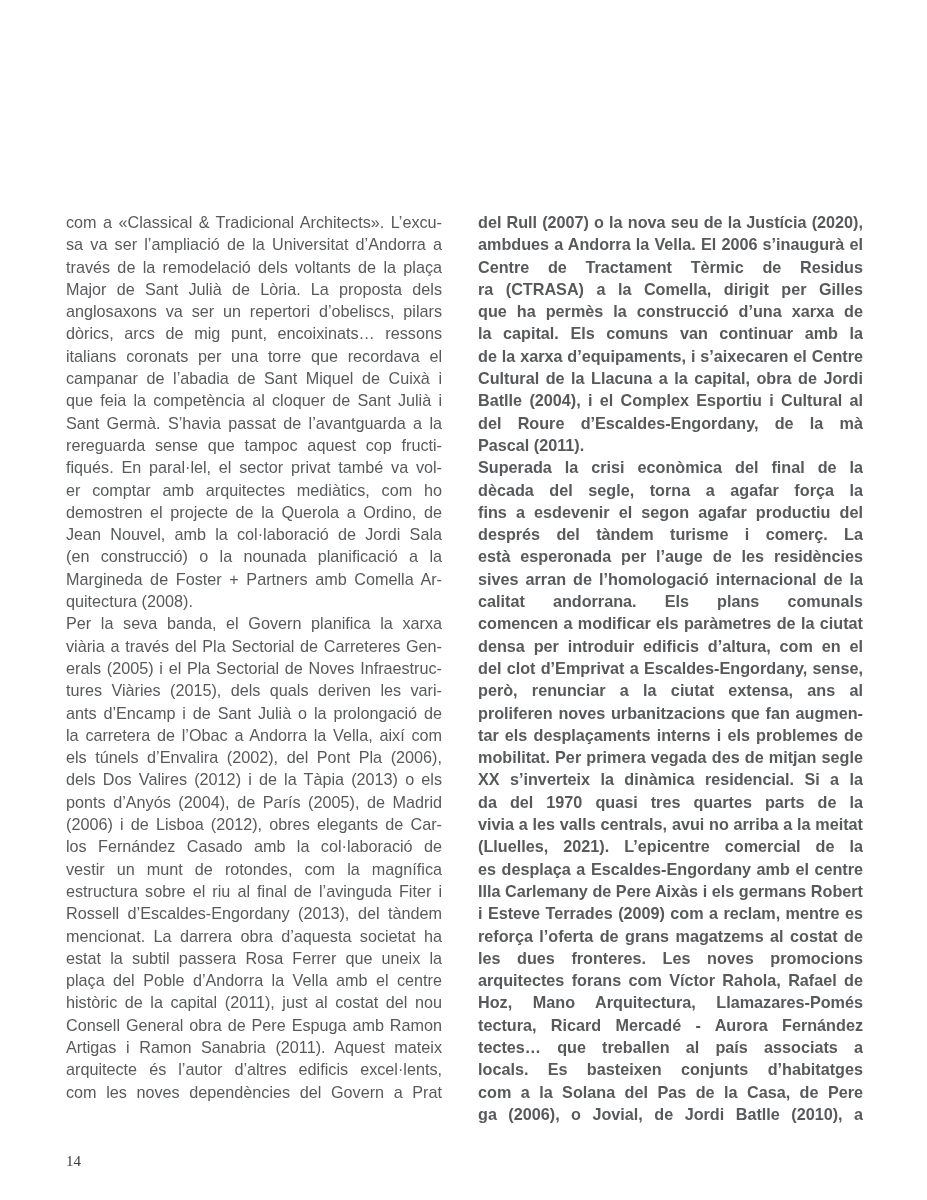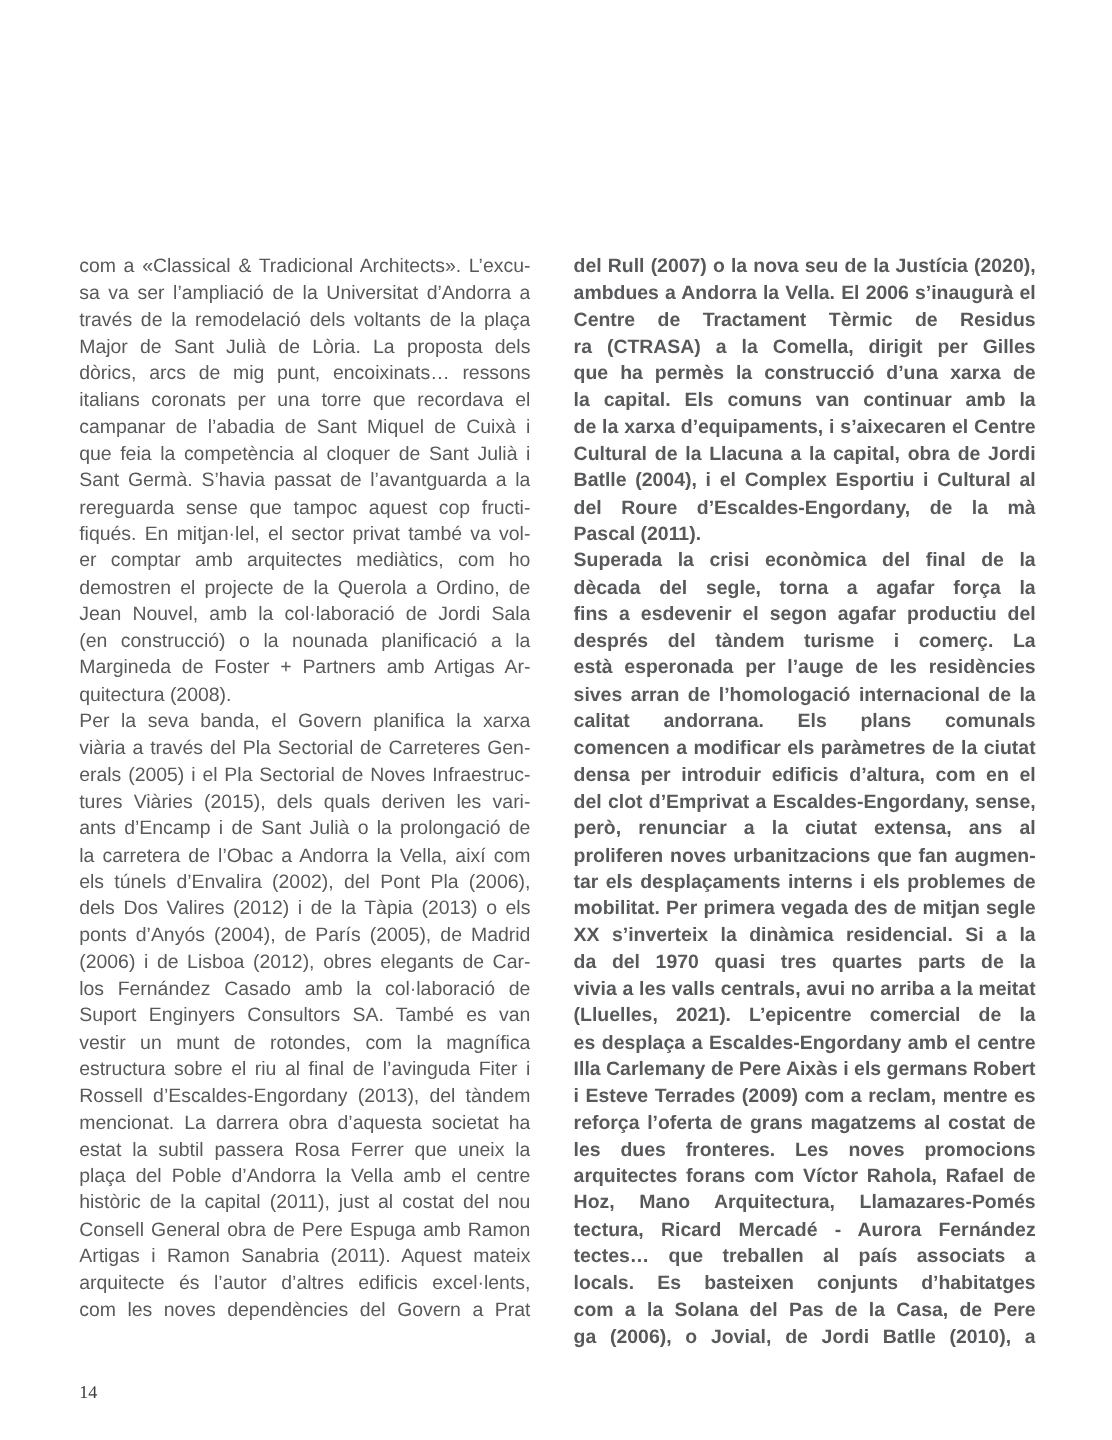--- a/index.html
+++ b/index.html
@@ -54,45 +54,45 @@
 </style>
 </head>
 <body>
 
 <div class="page">
   <div class="col" id="col-left">
       <div class="line">com a «Classical &amp; Tradicional Architects». L’excu-</div>
       <div class="line">sa va ser l’ampliació de la Universitat d’Andorra a</div>
       <div class="line">través de la remodelació dels voltants de la plaça</div>
       <div class="line">Major de Sant Julià de Lòria. La proposta dels</div>
+      <div class="line">anglosaxons va ser un repertori d’obeliscs, pilars</div>
       <div class="line">dòrics, arcs de mig punt, encoixinats… ressons</div>
       <div class="line">italians coronats per una torre que recordava el</div>
       <div class="line">campanar de l’abadia de Sant Miquel de Cuixà i</div>
       <div class="line">que feia la competència al cloquer de Sant Julià i</div>
       <div class="line">Sant Germà. S’havia passat de l’avantguarda a la</div>
       <div class="line">rereguarda sense que tampoc aquest cop fructi-</div>
-      <div class="line">fiqués. En mitjan·lel, el sector privat també va vol-</div>
+      <div class="line">fiqués. En paral·lel, el sector privat també va vol-</div>
       <div class="line">er comptar amb arquitectes mediàtics, com ho</div>
       <div class="line">demostren el projecte de la Querola a Ordino, de</div>
       <div class="line">Jean Nouvel, amb la col·laboració de Jordi Sala</div>
       <div class="line">(en construcció) o la nounada planificació a la</div>
-      <div class="line">Margineda de Foster + Partners amb Artigas Ar-</div>
+      <div class="line">Margineda de Foster + Partners amb Comella Ar-</div>
       <div class="line para-end">quitectura (2008).</div>
       <div class="line">Per la seva banda, el Govern planifica la xarxa</div>
       <div class="line">viària a través del Pla Sectorial de Carreteres Gen-</div>
       <div class="line">erals (2005) i el Pla Sectorial de Noves Infraestruc-</div>
       <div class="line">tures Viàries (2015), dels quals deriven les vari-</div>
       <div class="line">ants d’Encamp i de Sant Julià o la prolongació de</div>
       <div class="line">la carretera de l’Obac a Andorra la Vella, així com</div>
       <div class="line">els túnels d’Envalira (2002), del Pont Pla (2006),</div>
       <div class="line">dels Dos Valires (2012) i de la Tàpia (2013) o els</div>
       <div class="line">ponts d’Anyós (2004), de París (2005), de Madrid</div>
       <div class="line">(2006) i de Lisboa (2012), obres elegants de Car-</div>
       <div class="line">los Fernández Casado amb la col·laboració de</div>
-      <div class="line">Suport Enginyers Consultors SA. També es van</div>
       <div class="line">vestir un munt de rotondes, com la magnífica</div>
       <div class="line">estructura sobre el riu al final de l’avinguda Fiter i</div>
       <div class="line">Rossell d’Escaldes-Engordany (2013), del tàndem</div>
       <div class="line">mencionat. La darrera obra d’aquesta societat ha</div>
       <div class="line">estat la subtil passera Rosa Ferrer que uneix la</div>
       <div class="line">plaça del Poble d’Andorra la Vella amb el centre</div>
       <div class="line">històric de la capital (2011), just al costat del nou</div>
       <div class="line">Consell General obra de Pere Espuga amb Ramon</div>
       <div class="line">Artigas i Ramon Sanabria (2011). Aquest mateix</div>
       <div class="line">arquitecte és l’autor d’altres edificis excel·lents,</div>

